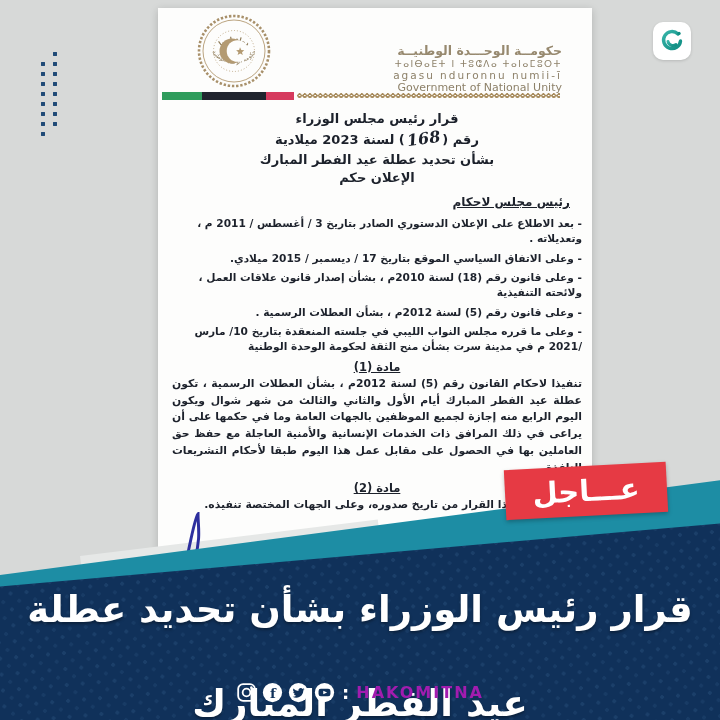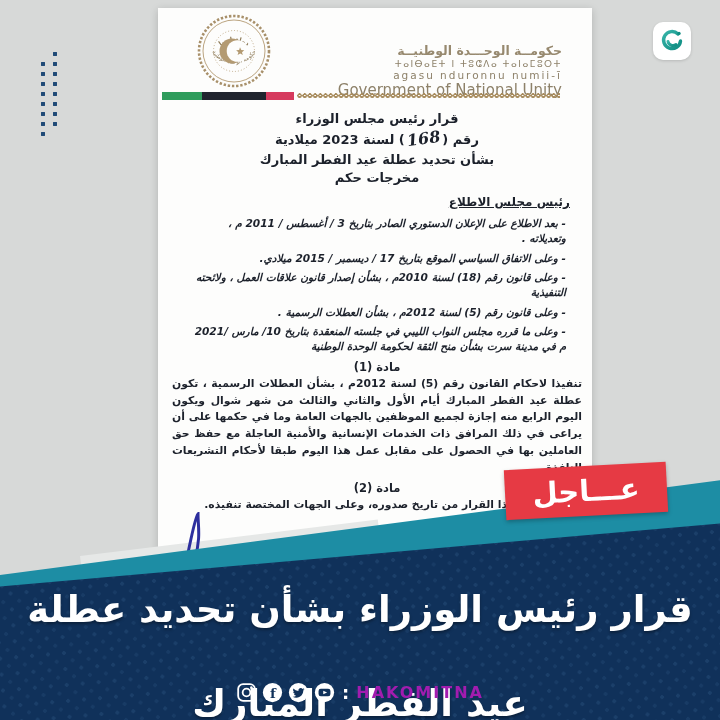--- a/index.html
+++ b/index.html
@@ -17,38 +17,38 @@
 
   
   .doc{position:absolute;left:158px;top:8px;width:434px;height:552px;background:#fdfdfc;
     box-shadow:0 2px 8px rgba(0,0,0,.18);z-index:2;}
   .doc-header{position:relative;height:84px;}
   .seal{position:absolute;left:39px;top:6px;}
   .header-text{position:absolute;right:30px;top:36px;text-align:right;color:#8d8169;line-height:1.18;}
   .h-ar{font-size:12.5px;font-weight:bold;color:#97896f;}
   .h-tif{font-size:9px;letter-spacing:1.5px;direction:ltr;}
   .h-lat{font-size:10.5px;letter-spacing:2px;direction:ltr;}
-  .h-en{font-size:15px;direction:ltr;}
+  .h-en{font-size:11px;direction:ltr;}
 
   .flag-row{position:absolute;top:84px;left:4px;right:32px;height:8px;display:flex;align-items:stretch;}
   .seg-green{width:40px;background:#2f9c5c;}
   .seg-black{width:64px;background:#20242e;}
   .seg-red{width:28px;background:#d63a5e;}
   .chain{flex:1;margin-left:3px;background-image:radial-gradient(circle at 2.6px 3.6px,#fdfdfc 0.9px,#a88c5e 1px 2.2px,transparent 2.5px);background-size:5.2px 8px;}
 
   .doc-body{position:absolute;top:102px;left:14px;right:10px;direction:rtl;color:#1c212b;text-align:center;}
   .title-block{font-weight:bold;font-size:13px;line-height:1.4;}
   .hand-num{display:inline-block;font-family:"DejaVu Serif",serif;font-style:italic;font-weight:bold;
     font-size:16px;transform:rotate(-8deg);padding:0 2px;}
   .issuer{margin-top:8px;text-align:right;font-weight:bold;font-size:12px;text-decoration:underline;margin-left:0;margin-right:12px;}
   .preamble{margin-top:7px;text-align:right;font-size:10.6px;font-weight:bold;line-height:1.45;}
-  .p-item{margin:4px 16px;font-style:italic;}
+  .p-item{margin:4px 0;}
   .p-item::before{content:"- ";}
   .decision{margin-top:7px;font-weight:bold;font-size:12px;}
-  .article-heading{margin-top:5px;font-weight:bold;font-size:11.5px;}
+  .article-heading{margin-top:5px;font-weight:bold;font-size:11.5px;text-decoration:underline;}
   .article-text{margin-top:2px;font-size:10.8px;font-weight:bold;line-height:1.55;text-align:justify;}
   .article-text.centered{text-align:center;}
 
   .signature{position:absolute;left:183px;top:512px;z-index:3;}
 
   
   .light-wedge{position:absolute;left:80px;top:556px;width:300px;height:60px;background:#e6e8e7;
     transform:rotate(-7deg);transform-origin:0 0;z-index:2;}
   .teal-stripe{position:absolute;left:-30px;top:579px;width:830px;height:90px;background:#1d8da4;
     transform:rotate(-7.5deg);transform-origin:0 0;z-index:3;}
@@ -133,24 +133,24 @@
       <div class="chain"></div>
     </div>
 
     <div class="doc-body">
       <div class="title-block">
         <div>قرار رئيس مجلس الوزراء</div>
         <div>
           <span>رقم (</span><span class="hand-num">168</span><span>) لسنة 2023 ميلادية</span>
         </div>
         <div>بشأن تحديد عطلة عيد الفطر المبارك</div>
-        <div>مخرجات حكم</div>
+        <div>الإعلان حكم</div>
       </div>
 
-      <div class="issuer">رئيس مجلس الاطلاع</div>
+      <div class="issuer">رئيس مجلس لاحكام</div>
 
       <div class="preamble">
         <div class="p-item">بعد الاطلاع على الإعلان الدستوري الصادر بتاريخ 3 / أغسطس / 2011 م ، وتعديلاته .</div>
         <div class="p-item">وعلى الاتفاق السياسي الموقع بتاريخ 17 / ديسمبر / 2015 ميلادي.</div>
         <div class="p-item">وعلى قانون رقم (18) لسنة 2010م ، بشأن إصدار قانون علاقات العمل ، ولائحته التنفيذية</div>
         <div class="p-item">وعلى قانون رقم (5) لسنة 2012م ، بشأن العطلات الرسمية .</div>
         <div class="p-item">وعلى ما قرره مجلس النواب الليبي في جلسته المنعقدة بتاريخ 10/ مارس /2021 م في مدينة سرت بشأن منح الثقة لحكومة الوحدة الوطنية</div>
       </div>
 
 

